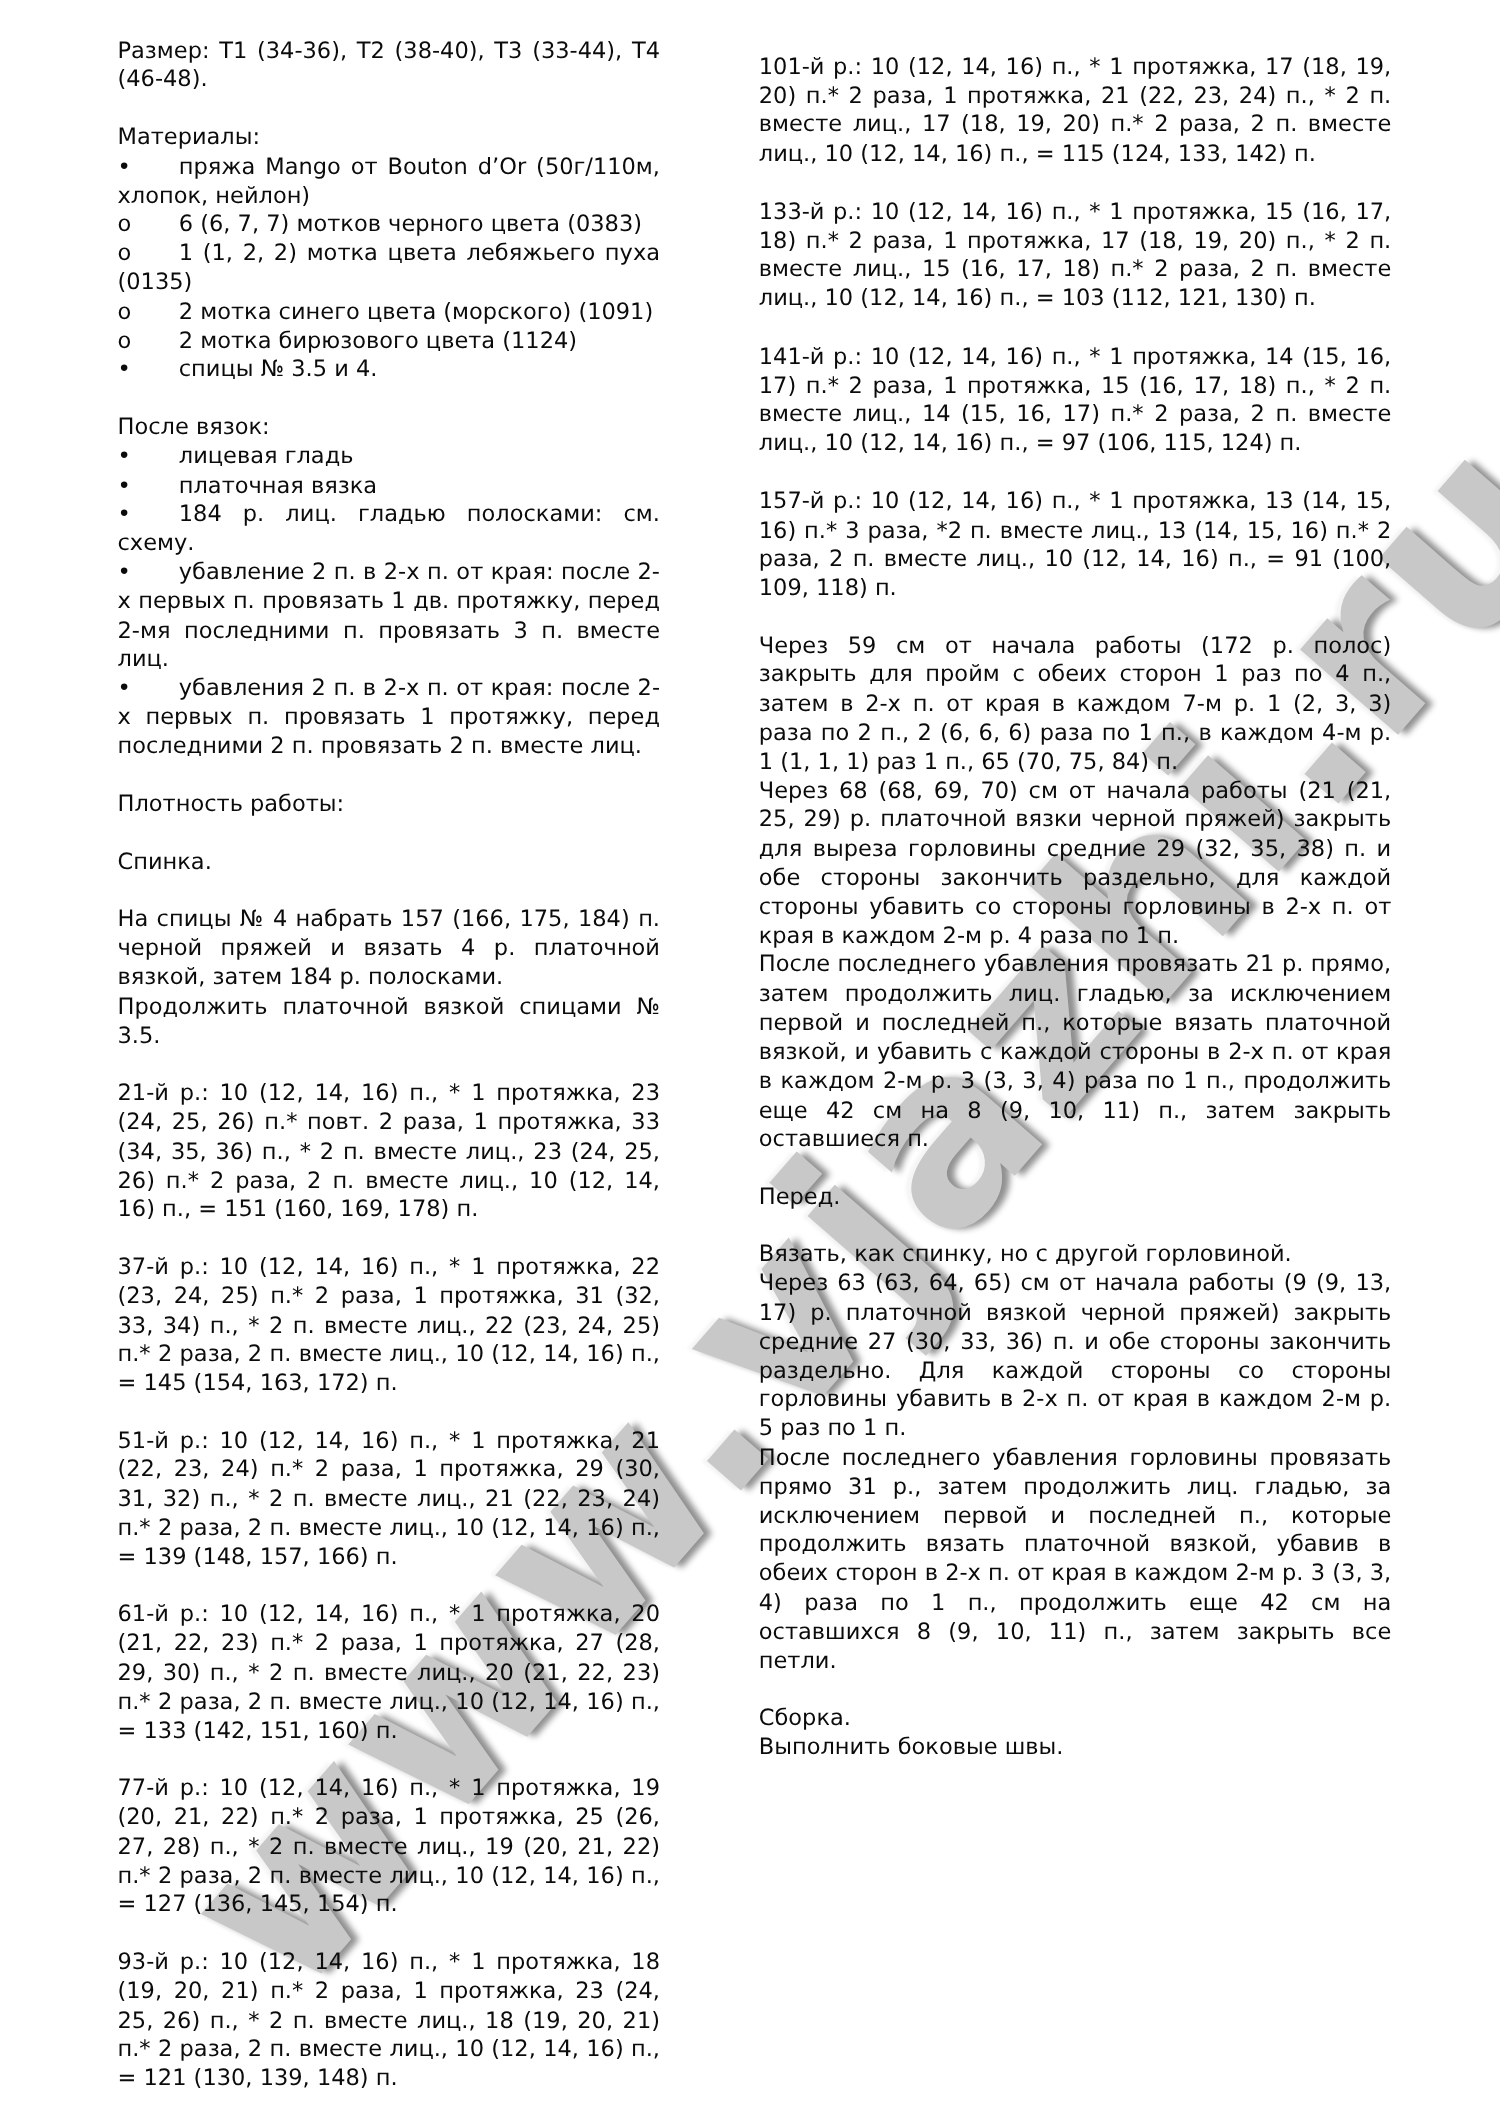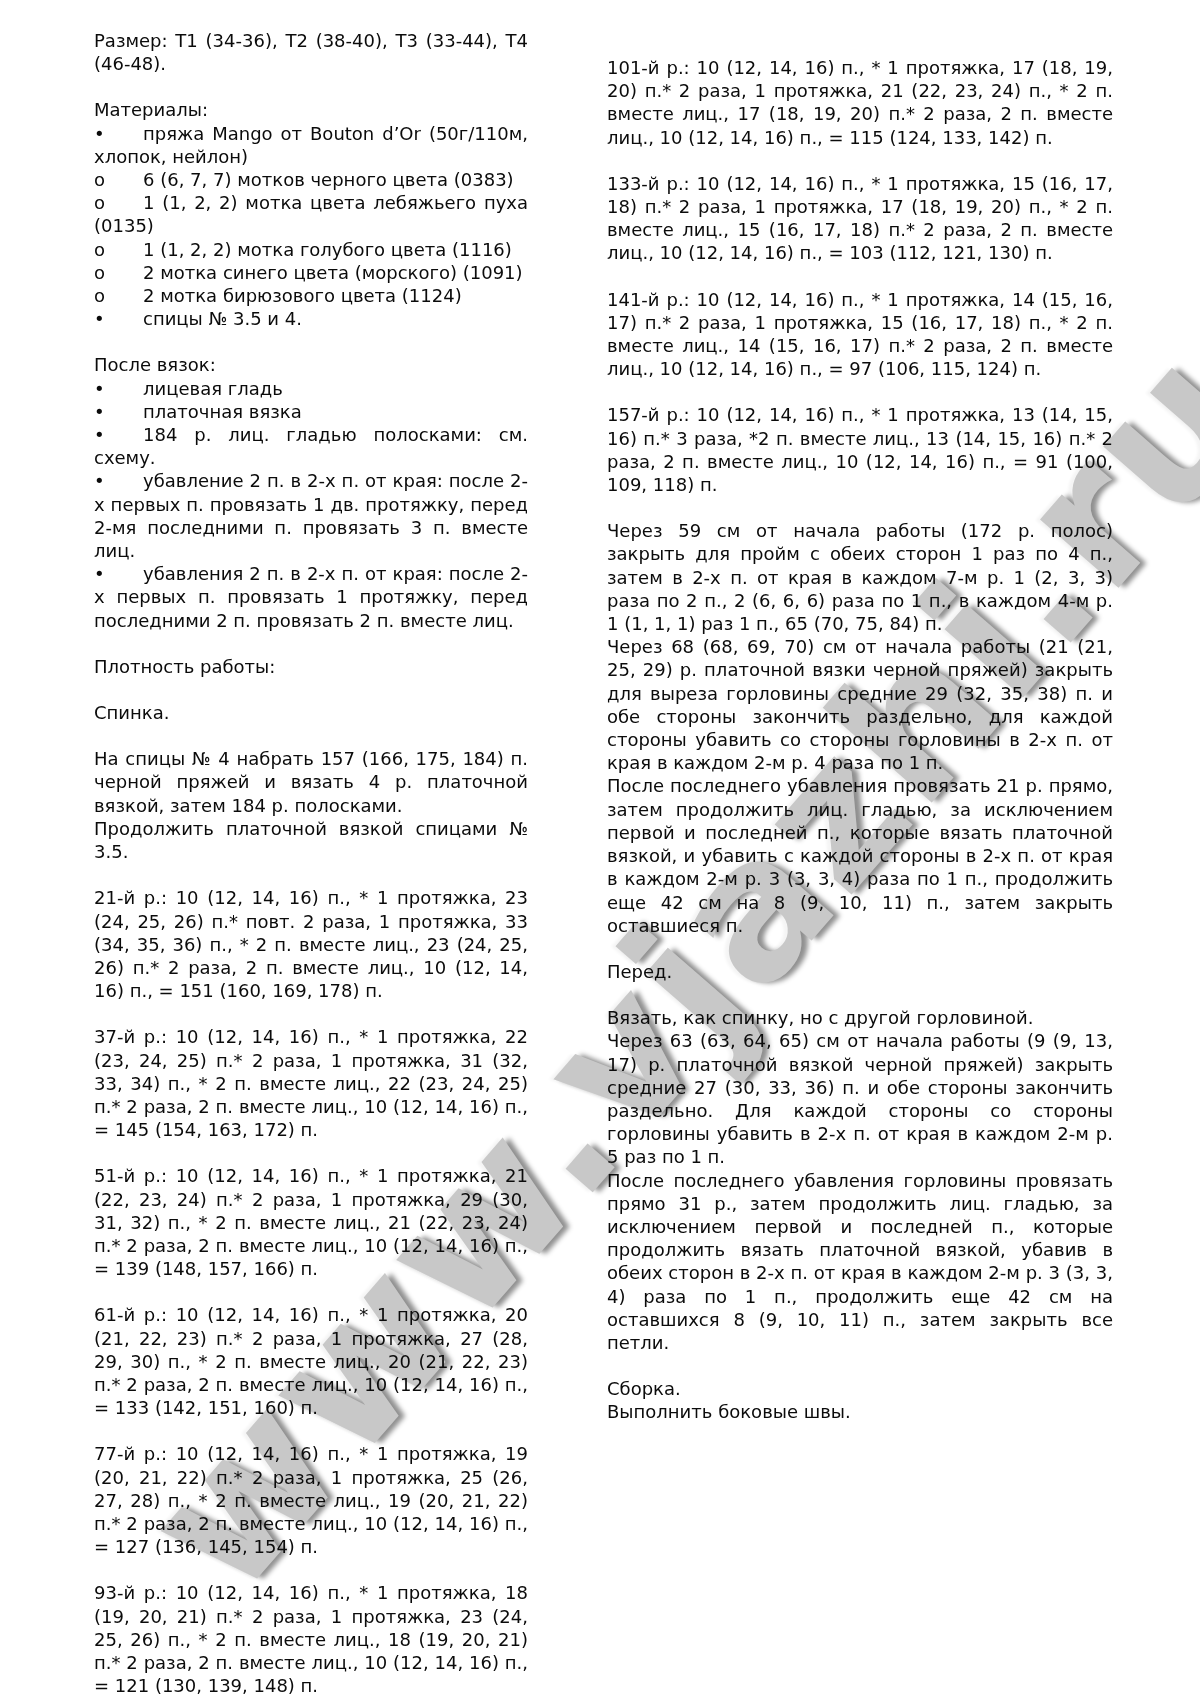--- a/index.html
+++ b/index.html
@@ -5,21 +5,21 @@
   html,body{margin:0;padding:0;background:#e9e9e9;}
   #page{
     position:relative;
     width:1200px;height:1700px;
     background:#ffffff;
     overflow:hidden;
     font-family:"DejaVu Sans","Liberation Sans",sans-serif;
   }
   .col{position:absolute;z-index:2;}
   #col-left{left:94px;top:29px;width:434px;}
-  #col-right{left:607px;top:56px;width:506px;}
+  #col-right{left:607px;top:42px;width:506px;}
   .block{margin:0 0 23px 0;}
   .block:last-child{margin-bottom:0;}
   p{
     margin:0;
     font-size:18px;
     line-height:23.2px;
     color:#0b0b0b;
     text-align:justify;
   }
   .mk{display:inline-block;width:49px;}
@@ -50,21 +50,20 @@
 
     <div class="block">
       <p>Размер: Т1 (34-36), Т2 (38-40), Т3 (33-44), Т4 (46-48).</p>
     </div>
 
     <div class="block">
       <p>Материалы:</p>
       <p class="li"><span class="mk">•</span><span>пряжа Mango от Bouton d’Or (50г/110м, хлопок, нейлон)</span></p>
       <p class="li"><span class="mk">o</span><span>6 (6, 7, 7) мотков черного цвета (0383)</span></p>
       <p class="li"><span class="mk">o</span><span>1 (1, 2, 2) мотка цвета лебяжьего пуха (0135)</span></p>
-      <p class="li"><span class="mk">o</span><span>1 (1, 2, 2) мотка голубого цвета (1116)</span></p>
       <p class="li"><span class="mk">o</span><span>2 мотка синего цвета (морского) (1091)</span></p>
       <p class="li"><span class="mk">o</span><span>2 мотка бирюзового цвета (1124)</span></p>
       <p class="li"><span class="mk">•</span><span>спицы № 3.5 и 4.</span></p>
     </div>
 
     <div class="block">
       <p>После вязок:</p>
       <p class="li"><span class="mk">•</span><span>лицевая гладь</span></p>
       <p class="li"><span class="mk">•</span><span>платочная вязка</span></p>
       <p class="li"><span class="mk">•</span><span>184 р. лиц. гладью полосками: см. схему.</span></p>

